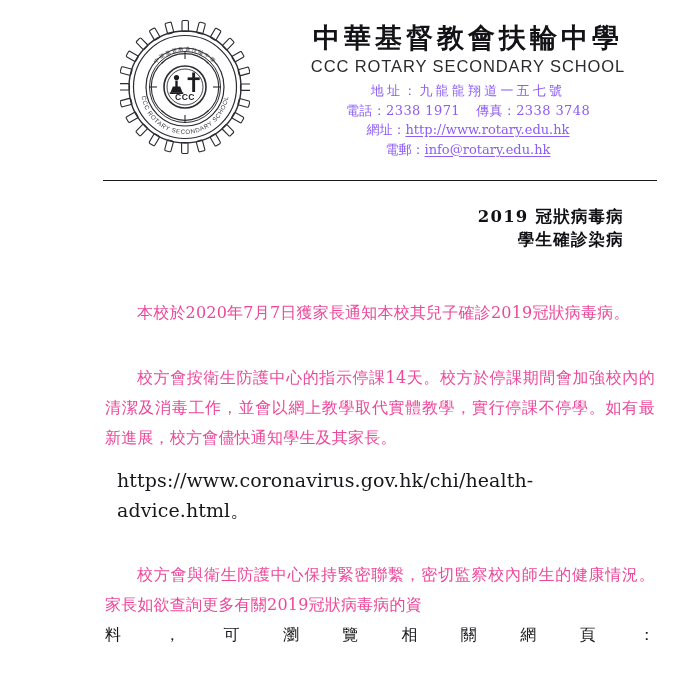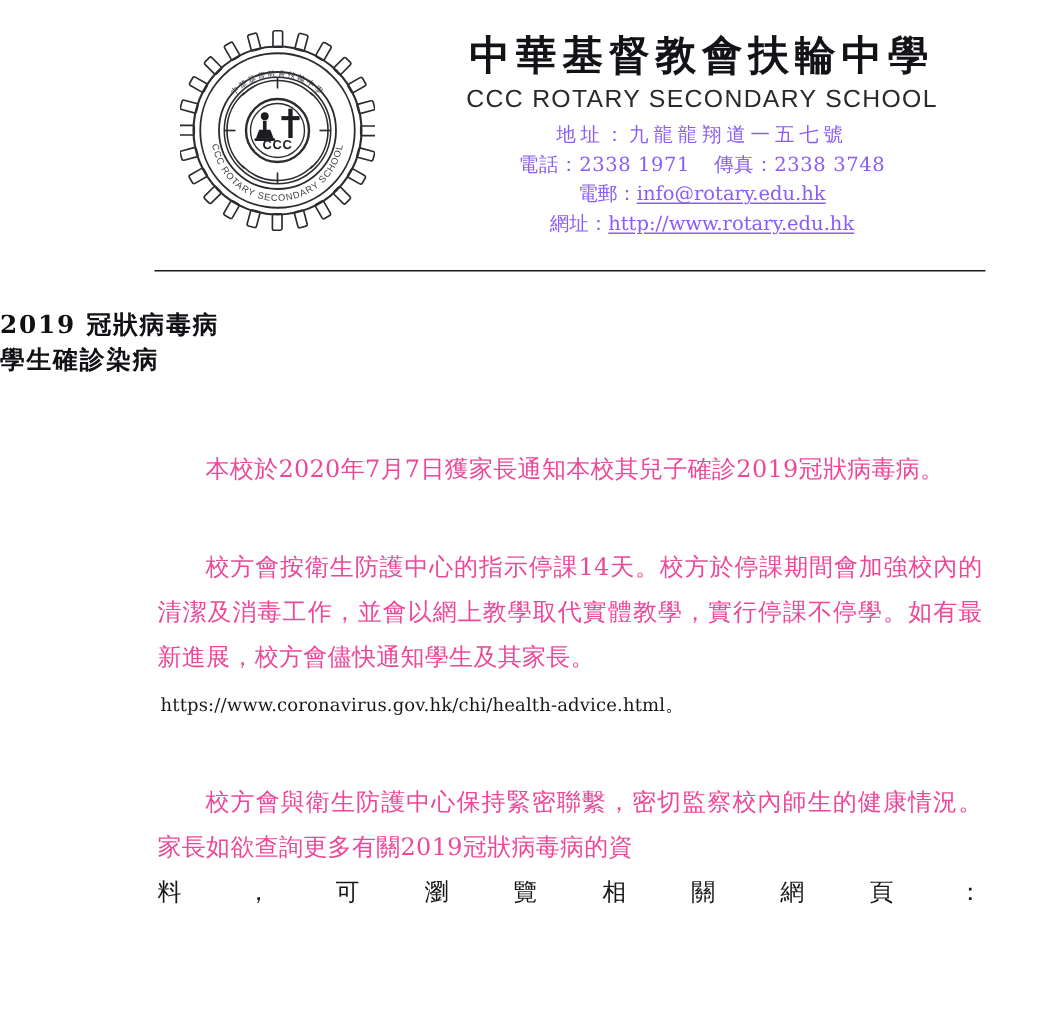--- a/index.html
+++ b/index.html
@@ -83,21 +83,21 @@
     height: 0;
     border-top: 1.6px solid #1a1a1e;
   }
 
   
   .doc-title {
     position: absolute;
     left: 0;
     top: 205px;
     width: 624px;
-    text-align: left;
+    text-align: right;
   }
   .doc-title .tline {
     font-family: "DejaVu Serif", "Liberation Serif", serif;
     font-weight: bold;
     font-size: 16.5px;
     line-height: 23px;
     letter-spacing: 1.2px;
     color: #111115;
     white-space: nowrap;
   }
@@ -121,22 +121,22 @@
     line-height: 30px;
     color: #ec4899;
     text-align: justify;
     text-justify: inter-character;
     text-indent: 32px;
     letter-spacing: 0.2px;
   }
   p.para.spaced-top { margin-top: 24px; }
   p.para.tight-top  { margin-top: 35px; }
   p.url-line {
-    margin: 2px;
-    font-size: 12px;
+    margin: 12px;
+    font-size: 19px;
     line-height: 30px;
     color: #18181c;
     text-indent: 0;
     text-align: left;
     letter-spacing: 0.1px;
   }
   .last-line-spread {
     display: block;
     font-size: 16px;
     line-height: 30px;
@@ -295,25 +295,25 @@
 
       <div class="contact-line addr">
         <span>地址：</span><span>九龍龍翔道一五七號</span>
       </div>
 
       <div class="contact-line tel">
         <span>電話：</span><span>2338 1971</span><span class="gap"></span><span>傳真：</span><span>2338 3748</span>
       </div>
 
       <div class="contact-line">
+        <span>網址：</span><span class="u">http://www.rotary.edu.hk</span>
+      </div>
+
+      <div class="contact-line">
         <span>電郵：</span><span class="u">info@rotary.edu.hk</span>
-      </div>
-
-      <div class="contact-line">
-        <span>網址：</span><span class="u">http://www.rotary.edu.hk</span>
       </div>
     </div>
   </div>
 
   <div class="divider"></div>
 
   <div class="doc-title">
     <div class="tline">2019 冠狀病毒病</div>
     <div class="tline">學生確診染病</div>
   </div>

